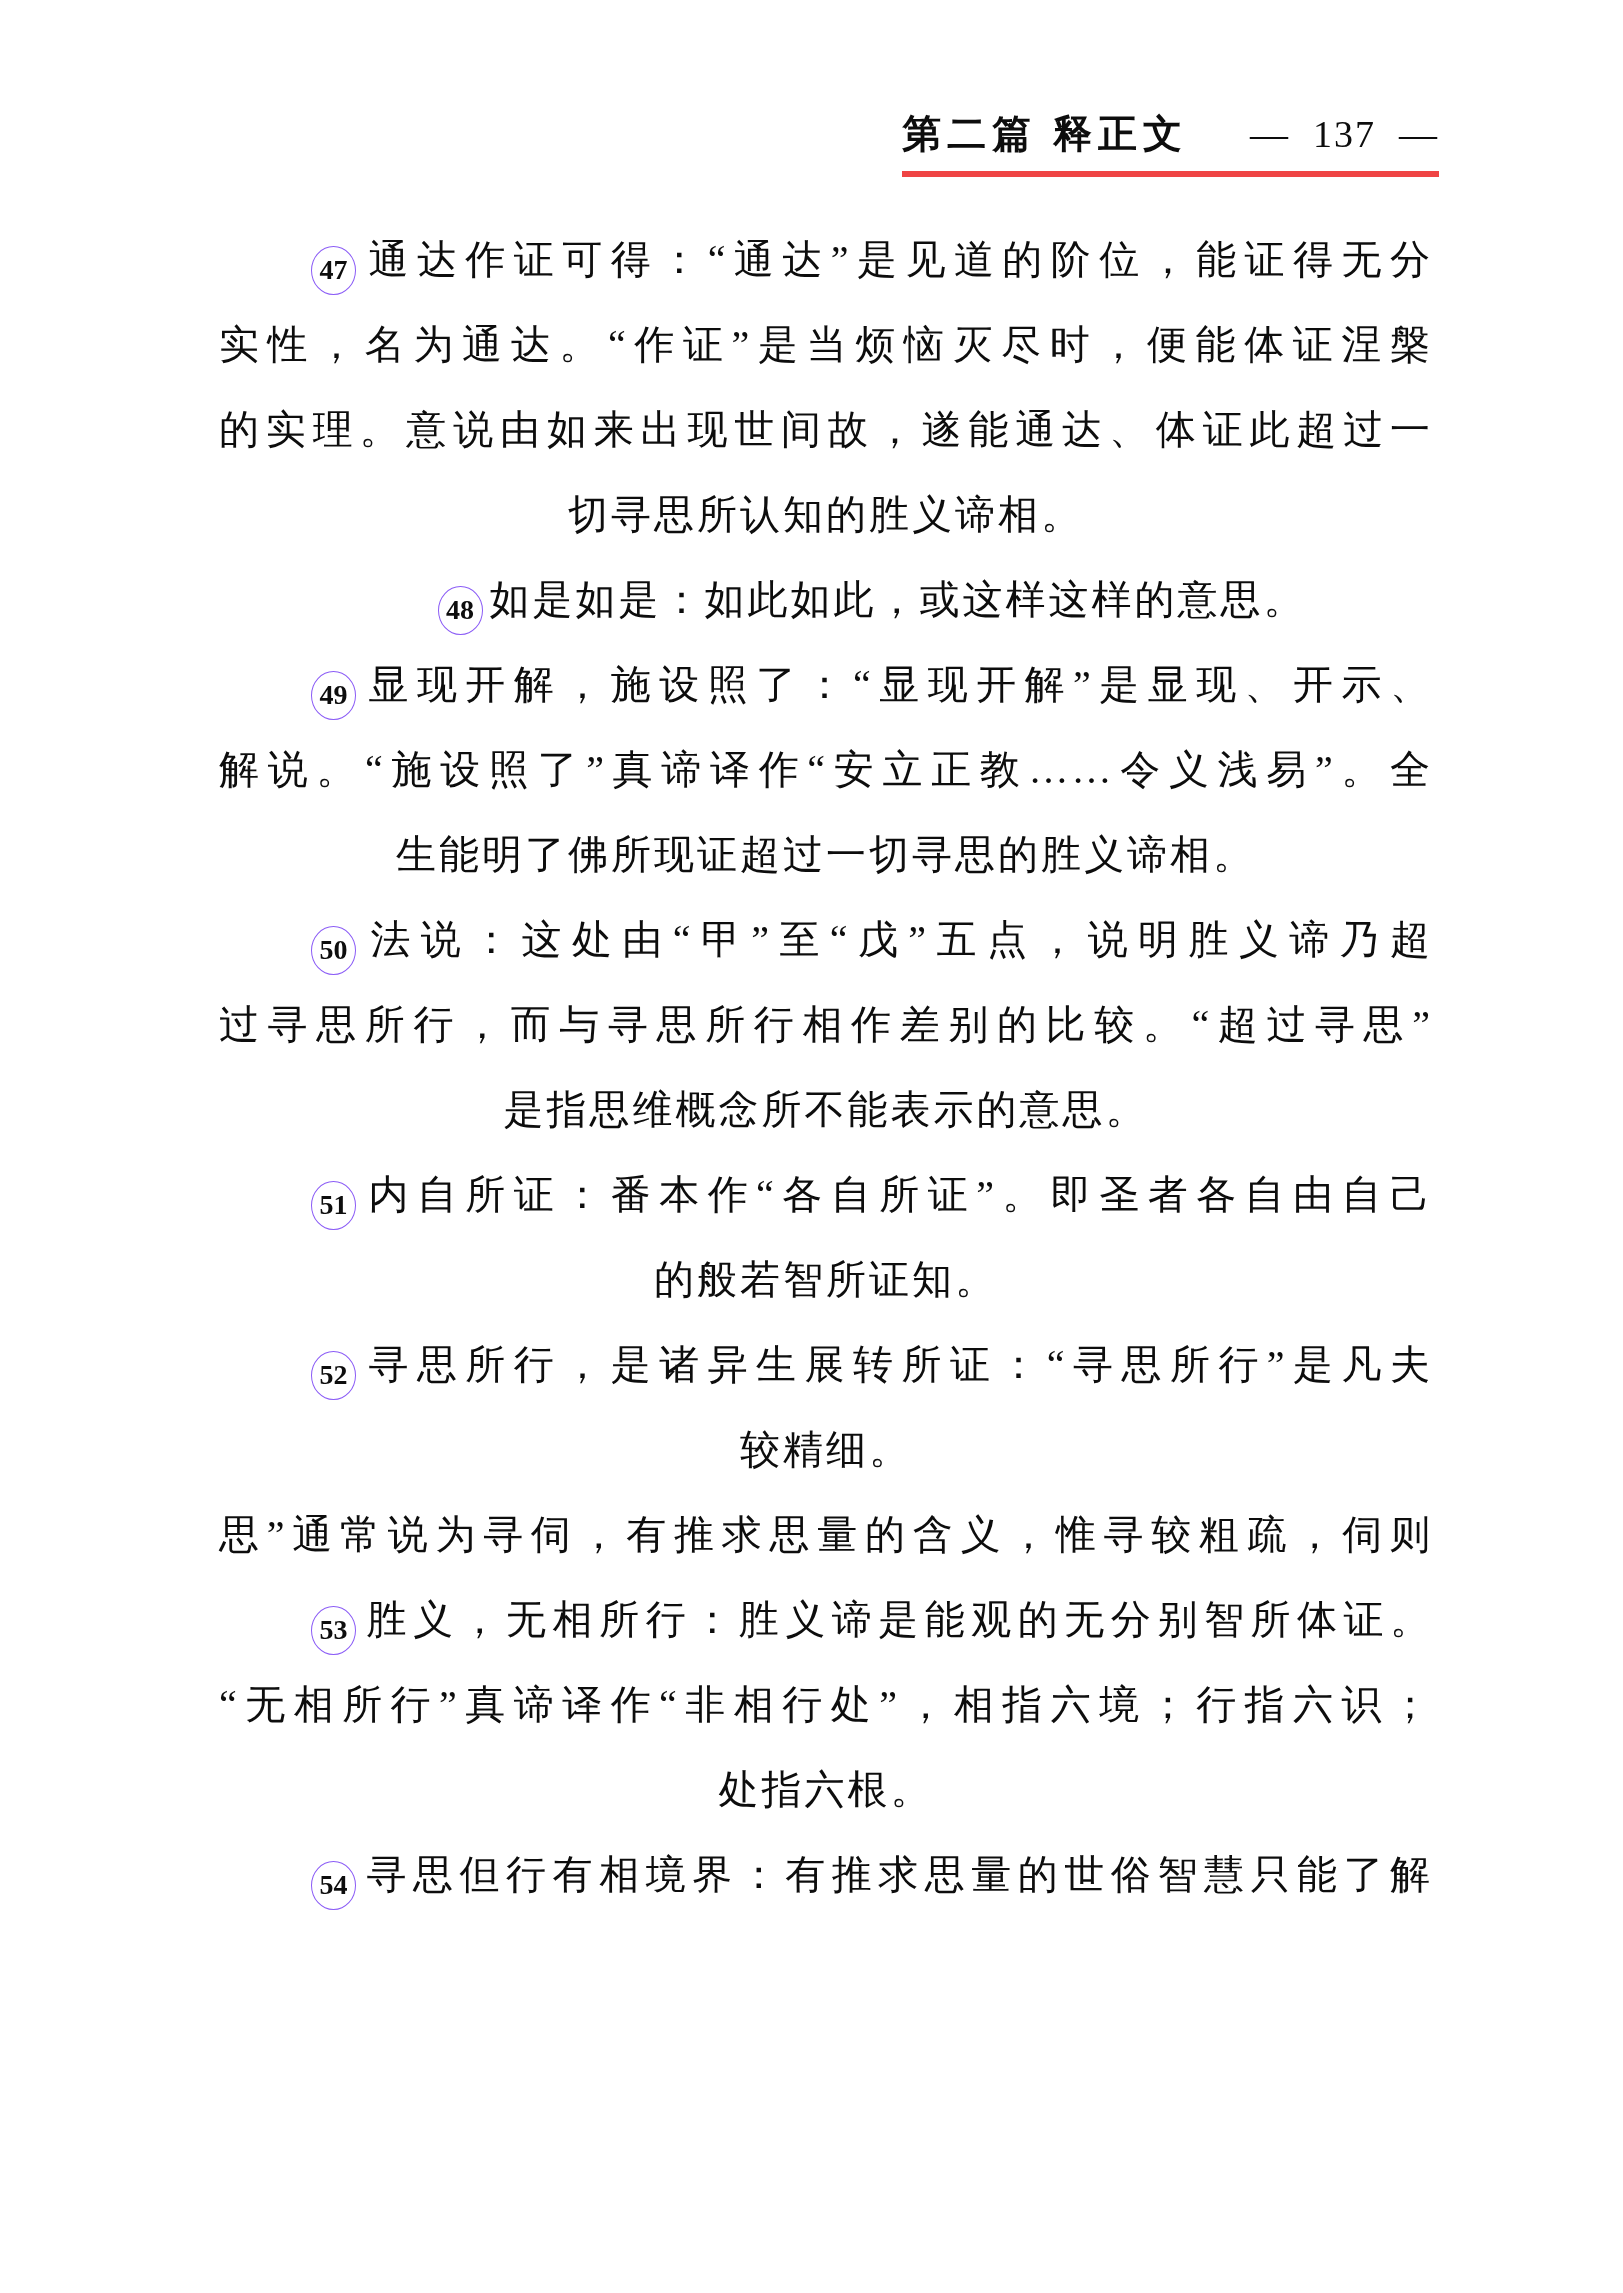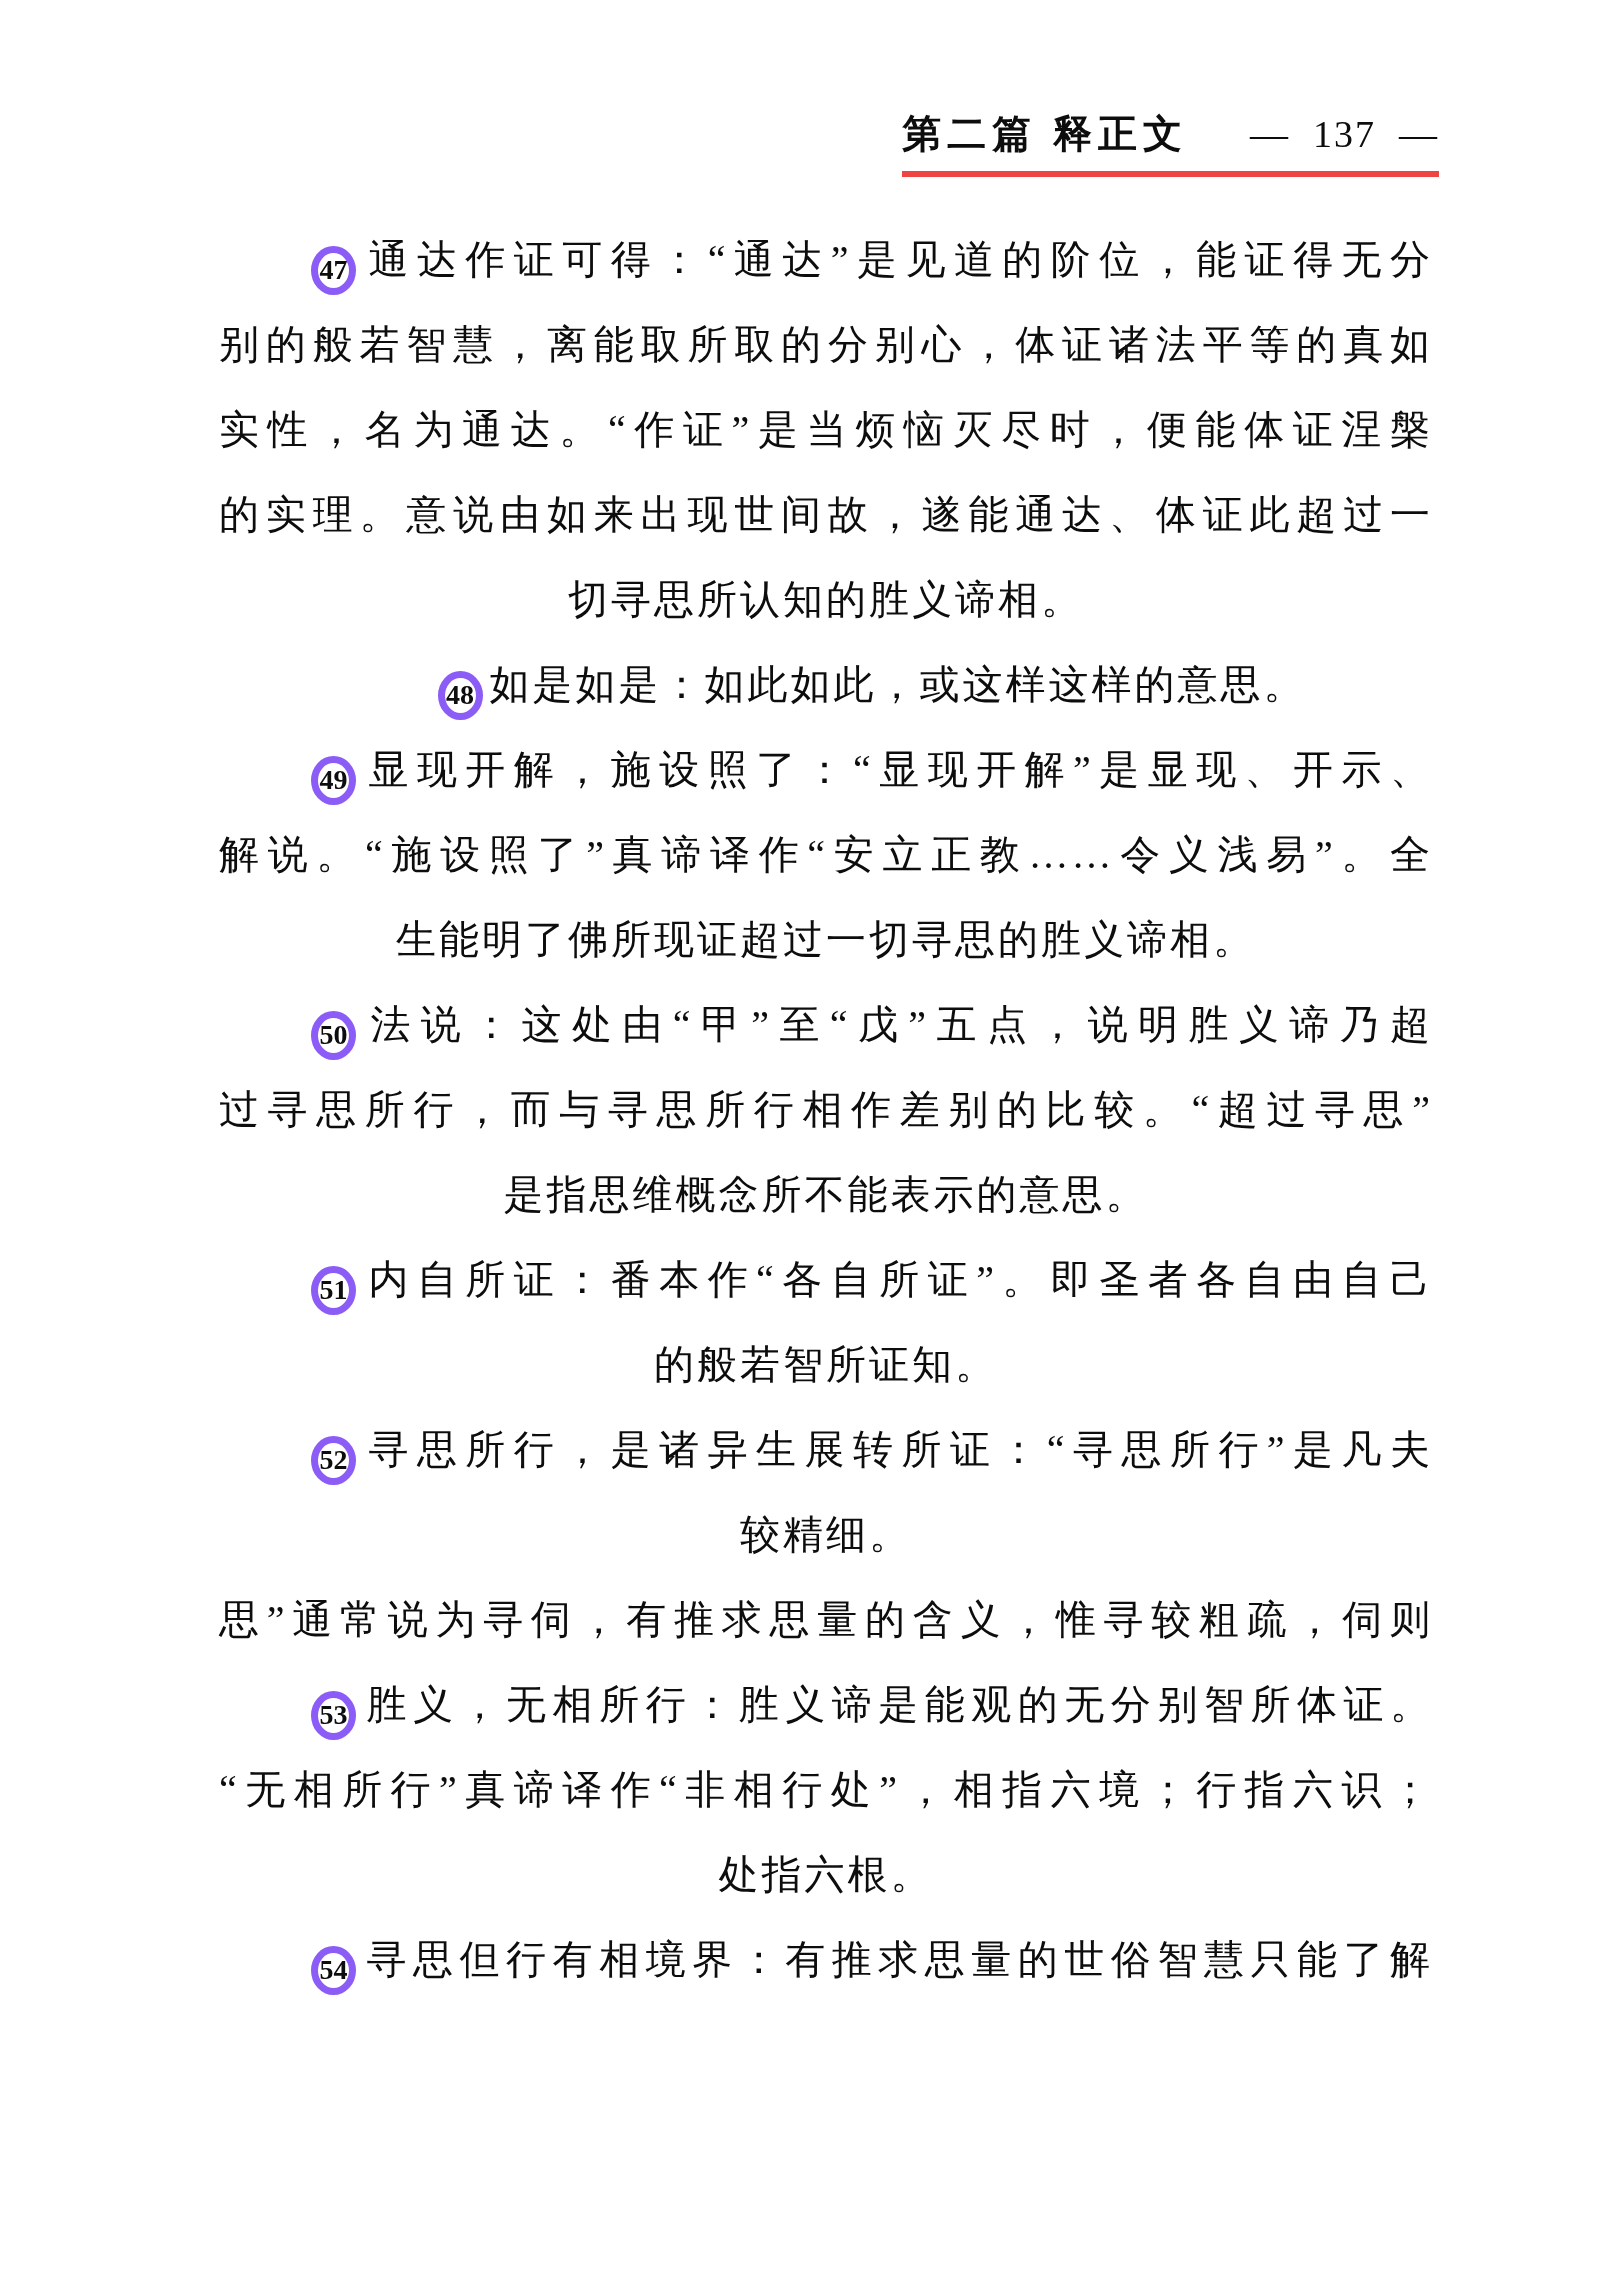--- a/index.html
+++ b/index.html
@@ -62,42 +62,41 @@
   .line.indent {
     text-indent: 92px;
   }
   .cnum {
     display: inline-flex;
     align-items: center;
     justify-content: center;
     box-sizing: border-box;
     width: 45px;
     height: 49px;
-    border: 7px solid #8b5cf6;
+    border: 1px solid #8b5cf6;
     border-radius: 50%;
     font-size: 28px;
     font-weight: 700;
     letter-spacing: 0;
     text-indent: 0;
     margin-right: 7px;
     vertical-align: -6px;
     line-height: 1;
   }
 </style>
 </head>
 <body>
 
 <div class="page-header">
   <span class="header-title">第二篇 释正文</span>
   <span class="header-pageno">—  137  —</span>
 </div>
 
 <div class="text-block">
     <div class="line just indent"><span class="cnum">47</span>通达作证可得：“通达”是见道的阶位，能证得无分</div>
-    <div class="line just">别的般若智慧，离能取所取的分别心，体证诸法平等的真如</div>
     <div class="line just">实性，名为通达。“作证”是当烦恼灭尽时，便能体证涅槃</div>
     <div class="line just">的实理。意说由如来出现世间故，遂能通达、体证此超过一</div>
     <div class="line">切寻思所认知的胜义谛相。</div>
     <div class="line indent"><span class="cnum">48</span>如是如是：如此如此，或这样这样的意思。</div>
     <div class="line just indent"><span class="cnum">49</span>显现开解，施设照了：“显现开解”是显现、开示、</div>
     <div class="line just">解说。“施设照了”真谛译作“安立正教……令义浅易”。全</div>
     <div class="line">生能明了佛所现证超过一切寻思的胜义谛相。</div>
     <div class="line just indent"><span class="cnum">50</span>法说：这处由“甲”至“戊”五点，说明胜义谛乃超</div>
     <div class="line just">过寻思所行，而与寻思所行相作差别的比较。“超过寻思”</div>
     <div class="line">是指思维概念所不能表示的意思。</div>

